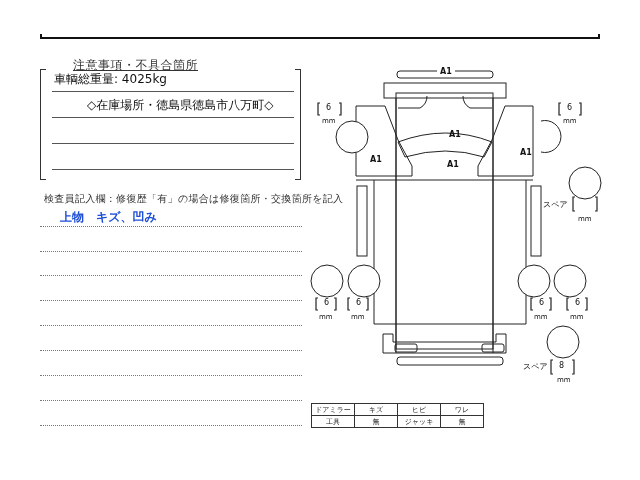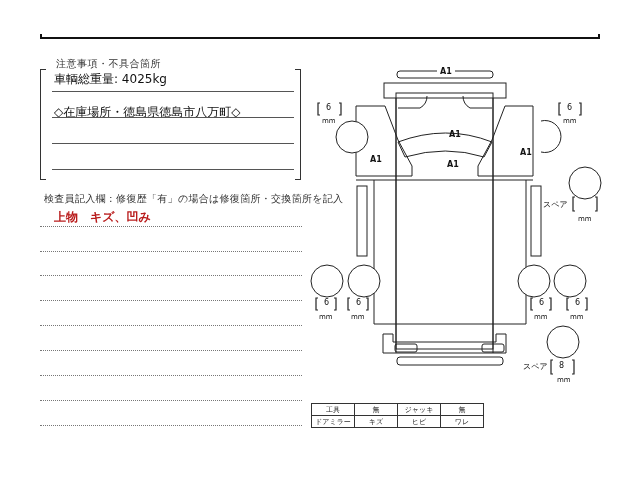--- a/index.html
+++ b/index.html
@@ -1,45 +1,45 @@
 <!DOCTYPE html>
 <html><head>
   <meta charset="utf-8">
   <style>
     html, body { margin:0; padding:0; }
     body { width:640px; height:480px; background:#ffffff; position:relative; overflow:hidden; font-family:"DejaVu Sans", sans-serif; color:#111; }
     .abs { position:absolute; }
     .topline { left:40px; top:37px; width:560px; height:2px; background:#111; }
     .topline:before, .topline:after { content:""; position:absolute; top:-3px; width:2px; height:5px; background:#111; }
     .topline:before { left:0; } .topline:after { right:0; }
-    .notes-label { left:56px; top:57px; font-size:10px; color:#333; letter-spacing:0.5px; }
+    .notes-label { left:73px; top:57px; font-size:12px; color:#333; letter-spacing:0.5px;text-decoration:underline; }
     .bracket { border:1.5px solid #333; width:5px; height:109px; top:69px; }
     .bracket.l { left:40px; border-right:none; }
     .bracket.r { left:295px; border-left:none; }
     .note-line { left:52px; width:242px; height:1px; background:#555; }
     .note-text { left:54px; font-size:12px; font-weight:normal; color:#111; white-space:nowrap; }
     .insp-label { left:44px; top:192px; font-size:10px; color:#333; letter-spacing:0.3px; white-space:nowrap; }
-    .insp-text { left:54px; top:209px; font-size:12px; font-weight:bold; color:#b91c1c; white-space:nowrap; }
+    .insp-text { left:60px; top:209px; font-size:12px; font-weight:bold; color:#1d4ed8; white-space:nowrap; }
     .dot-line { left:40px; width:262px; height:0; border-top:1px dotted #777; }
     table.legend { position:absolute; left:311px; top:403px; border-collapse:collapse; font-size:7px; color:#222; }
     table.legend td { border:1px solid #333; width:42px; height:11px; text-align:center; padding:0; }
     table.legend td.d { border-right:1px dashed #555; }
   </style>
 </head>
 <body>
 
 <div class="abs topline"></div>
 
 <div class="abs notes-label">注意事項・不具合箇所</div>
 <div class="abs bracket l"></div>
 <div class="abs bracket r"></div>
 
 <div class="abs note-text" style="top:71px;">車輌総重量: 4025kg</div>
 <div class="abs note-line" style="top:91px;"></div>
-<div class="abs note-text" style="top:104px;">◇在庫場所・徳島県徳島市八万町◇</div>
+<div class="abs note-text" style="top:97px;margin-left:33px;">◇在庫場所・徳島県徳島市八万町◇</div>
 <div class="abs note-line" style="top:117px;"></div>
 <div class="abs note-text" style="top:123px;"></div>
 <div class="abs note-line" style="top:143px;"></div>
 <div class="abs note-text" style="top:149px;"></div>
 <div class="abs note-line" style="top:169px;"></div>
 
 <div class="abs insp-label">検査員記入欄：修復歴「有」の場合は修復箇所・交換箇所を記入</div>
 <div class="abs insp-text">上物　キズ、凹み</div>
 
 <div class="abs dot-line" style="top:226px;"></div>
@@ -128,25 +128,25 @@
 <div class="abs" style="left:575px;top:298px;font-size:8px;">6</div>
 <div class="abs" style="left:570px;top:313px;font-size:7px;">mm</div>
 
 <div class="abs" style="left:523px;top:361px;font-size:8px;">スペア</div>
 <div class="abs" style="left:559px;top:361px;font-size:8px;">8</div>
 <div class="abs" style="left:557px;top:376px;font-size:7px;">mm</div>
 
 <table class="legend">
   <tbody>
       <tr>
+    <td class="d">ドアミラー</td>
+    <td class="d">キズ</td>
+    <td class="d">ヒビ</td>
+    <td>ワレ</td>
+  </tr>
+  <tr>
     <td class="d">工具</td>
     <td class="d">無</td>
     <td class="d">ジャッキ</td>
     <td>無</td>
   </tr>
-  <tr>
-    <td class="d">ドアミラー</td>
-    <td class="d">キズ</td>
-    <td class="d">ヒビ</td>
-    <td>ワレ</td>
-  </tr>
 </tbody>
   </table>
 
 </body></html>

